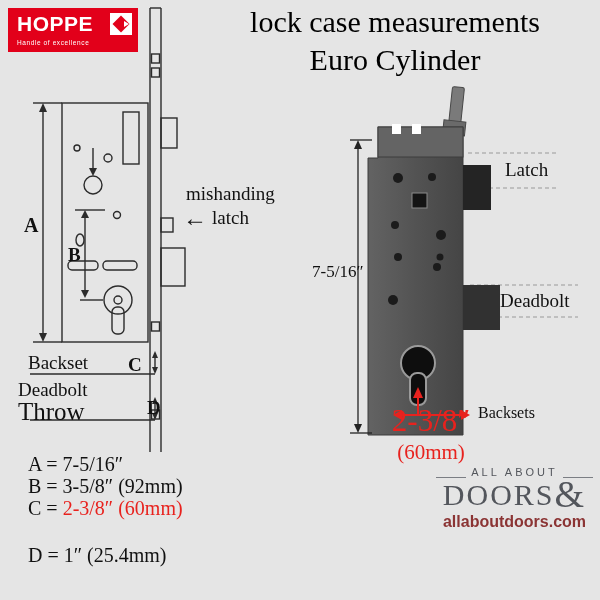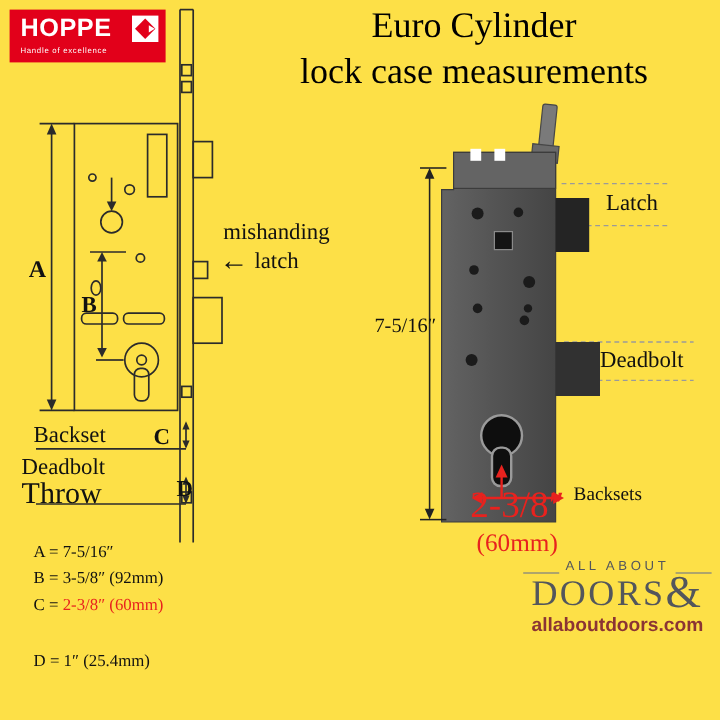--- a/index.html
+++ b/index.html
@@ -1,18 +1,18 @@
 <!DOCTYPE html>
 <html><head>
 <meta charset="utf-8">
 <style>
   * { margin:0; padding:0; box-sizing:border-box; }
   html,body { background:#ffffff; }
   .canvas {
-    position:relative; width:600px; height:600px; background:#fde047;
+    position:relative; width:600px; height:600px; background:#e5e5e5;
     font-family:"Liberation Serif", serif; overflow:hidden; color:#111;
   }
   .abs { position:absolute; }
   .label { position:absolute; white-space:nowrap; color:#111; }
   .red { color:#e8221e; }
 
   
   .hoppe {
     position:absolute; left:8px; top:8px; width:130px; height:44px;
     background:#e2001a; padding:4px 6px 2px 9px;
@@ -25,21 +25,21 @@
   .hoppe-mark::after { content:""; position:absolute; right:3px; top:8px;
     border-left:5px solid #fff; border-top:3px solid transparent; border-bottom:3px solid transparent; }
   .hoppe-tagline { color:#fff; font-size:6.5px; letter-spacing:0.6px; margin-top:3px; }
 
   
   .title { position:absolute; left:195px; top:3px; width:400px; text-align:center;
     font-size:30px; line-height:38px; color:#000; }
 
   
   .dim-letter { font-weight:bold; font-size:19px; }
-  .legend-line { position:absolute; left:28px; font-size:14px; white-space:nowrap; }
+  .legend-line { position:absolute; left:28px; font-size:20px; white-space:nowrap; }
 
   .mishandle-line2 { display:flex; align-items:center; gap:5px; }
   .mishandle-arrow { font-size:24px; line-height:18px; }
 
   
   .big-red { font-size:31px; color:#e8221e; text-align:center; width:110px; }
   .mid-red { font-size:21px; color:#e8221e; text-align:center; width:110px; }
 
   
   .footer-logo { position:absolute; left:436px; top:466px; width:157px; text-align:center; color:#53565c; }
@@ -60,22 +60,22 @@
     <div class="hoppe-row">
       <span class="hoppe-name">HOPPE</span>
       <span class="hoppe-mark">
           <span class="hoppe-diamond"></span>
         </span>
     </div>
     <div class="hoppe-tagline">Handle of excellence</div>
   </div>
 
   <div class="title">
+    <div>lock case measurements</div>
     <div>Euro Cylinder</div>
-    <div>lock case measurements</div>
   </div>
 
   <svg class="abs" style="left:5px; top:0; width:280px; height:460px;" viewBox="0 0 280 460">
     <g stroke="#2b2b2b" stroke-width="1.4" fill="none">
 
       <line x1="145" y1="8" x2="145" y2="452"></line>
       <line x1="156" y1="8" x2="156" y2="452"></line>
       <line x1="145" y1="8" x2="156" y2="8"></line>
       <rect x="146.5" y="54" width="8" height="9"></rect>
       <rect x="146.5" y="68" width="8" height="9"></rect>

